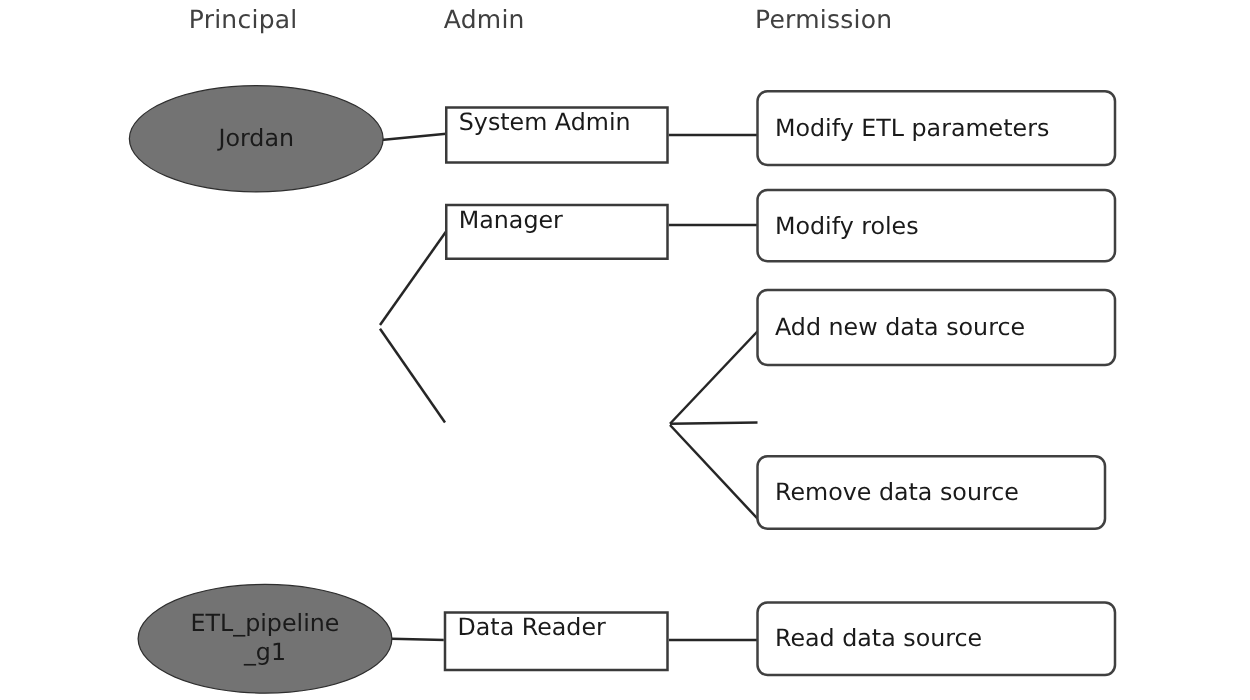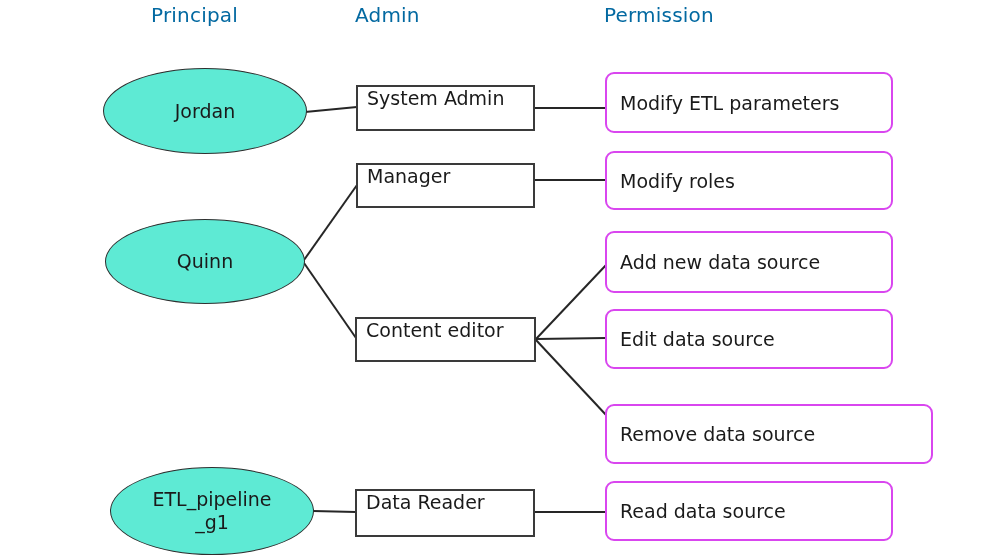--- a/index.html
+++ b/index.html
@@ -26,30 +26,30 @@
   }
   .edges-svg line {
     stroke: #262626;
     stroke-width: 2;
   }
   .col-header {
     position: absolute;
     top: 3px;
     font-size: 20px;
     letter-spacing: 0.2px;
-    color: #0369a1;
+    color: #404040;
     white-space: nowrap;
     z-index: 2;
     text-align: right;
   }
   .ellipse {
     position: absolute;
     border: 1.4px solid #2e2e2e;
     border-radius: 50%;
-    background: #5eead4;
+    background: #737373;
     display: flex;
     flex-direction: column;
     justify-content: center;
     text-align: center;
     font-size: 19px;
     line-height: 23px;
     z-index: 1;
     box-sizing: border-box;
   }
   .role-box {
@@ -59,21 +59,21 @@
     display: flex;
     align-items: flex-start;
     padding-left: 9px;
     font-size: 19px;
     white-space: nowrap;
     z-index: 1;
     box-sizing: border-box;
   }
   .perm-box {
     position: absolute;
-    border: 2px solid #d946ef;
+    border: 2px solid #404040;
     border-radius: 9px;
     background: #ffffff;
     display: flex;
     align-items: center;
     padding-left: 13px;
     font-size: 19px;
     white-space: nowrap;
     z-index: 1;
     box-sizing: border-box;
   }
@@ -97,62 +97,53 @@
   </svg>
 
   <div class="col-header" style="left:151px;">Principal</div>
   <div class="col-header" style="left:355px;">Admin</div>
   <div class="col-header" style="left:604px;">Permission</div>
 
   <div class="ellipse" style="left:103px; top:68px; width:204px; height:86px;">
     <span>Jordan</span>
   </div>
 
-  <div class="ellipse" style="left:105px; top:219px; width:200px; height:85px;">
-    <span>Quinn</span>
-  </div>
 
   <div class="ellipse" style="left:110px; top:467px; width:204px; height:88px;">
     <span>ETL_pipeline</span>
     <span>_g1</span>
   </div>
 
   <div class="role-box" style="left:356px; top:85px; width:179px; height:46px;">
     <span>System Admin</span>
   </div>
 
   <div class="role-box" style="left:356px; top:163px; width:179px; height:45px;">
     <span>Manager</span>
   </div>
 
-  <div class="role-box" style="left:355px; top:317px; width:181px; height:45px;">
-    <span>Content editor</span>
-  </div>
 
   <div class="role-box" style="left:355px; top:489px; width:180px; height:48px;">
     <span>Data Reader</span>
   </div>
 
   <div class="perm-box" style="left:605px; top:72px; width:288px; height:61px;">
     <span>Modify ETL parameters</span>
   </div>
 
   <div class="perm-box" style="left:605px; top:151px; width:288px; height:59px;">
     <span>Modify roles</span>
   </div>
 
   <div class="perm-box" style="left:605px; top:231px; width:288px; height:62px;">
     <span>Add new data source</span>
   </div>
 
-  <div class="perm-box" style="left:605px; top:309px; width:288px; height:60px;">
-    <span>Edit data source</span>
-  </div>
 
-  <div class="perm-box" style="left:605px; top:404px; width:328px; height:60px;">
+  <div class="perm-box" style="left:605px; top:364px; width:280px; height:60px;">
     <span>Remove data source</span>
   </div>
 
   <div class="perm-box" style="left:605px; top:481px; width:288px; height:60px;">
     <span>Read data source</span>
   </div>
 
 </div>
 
 </body></html>

